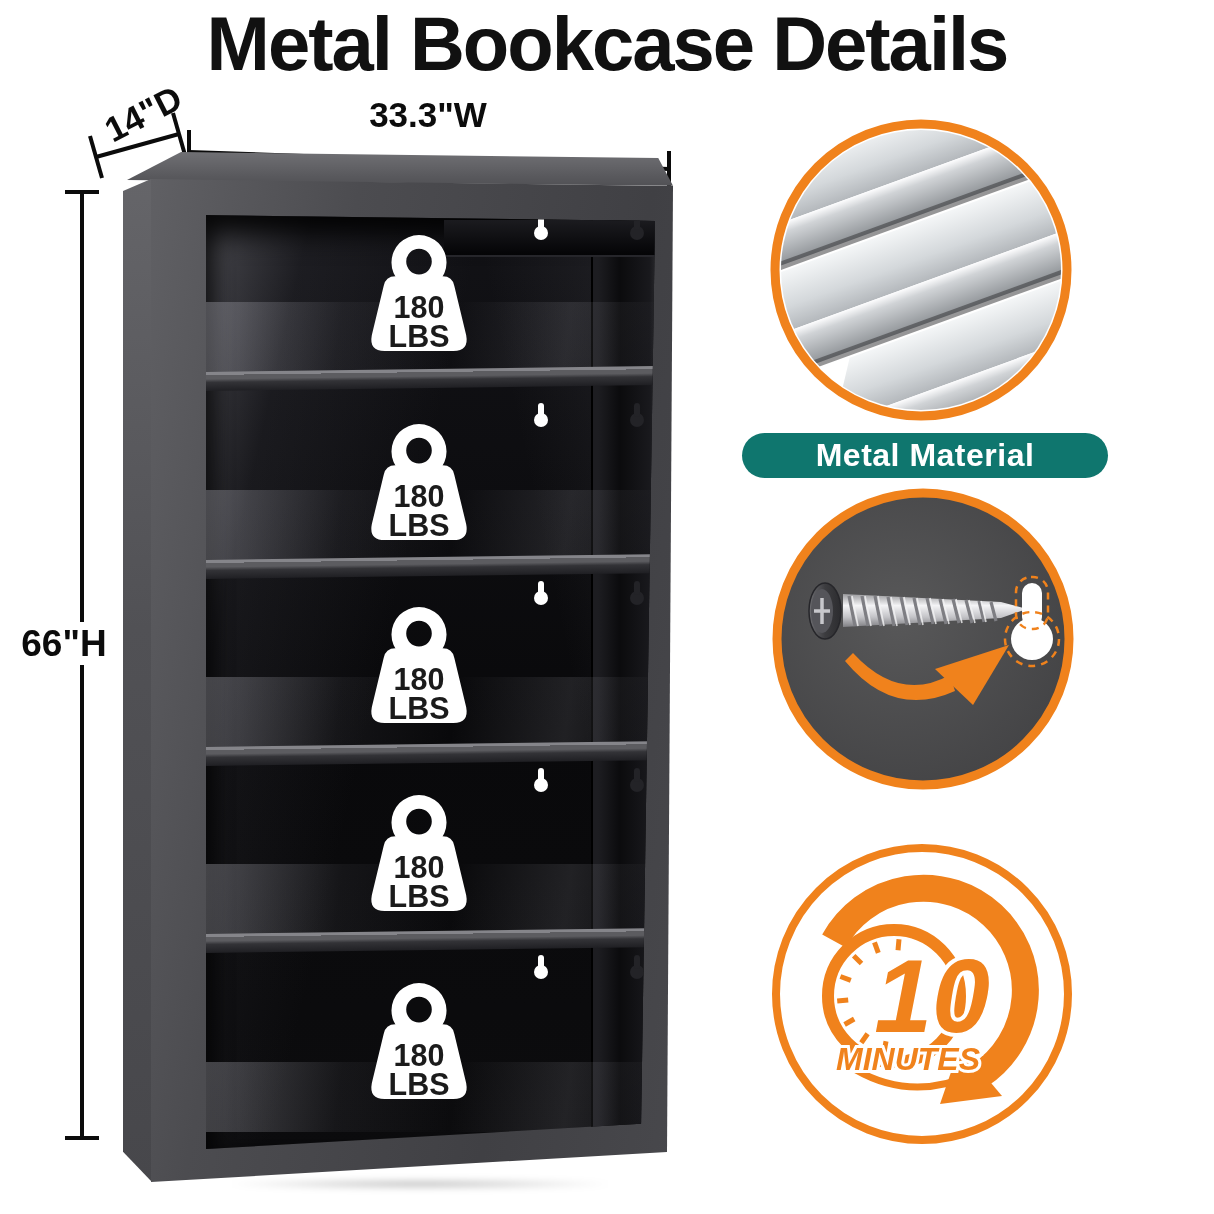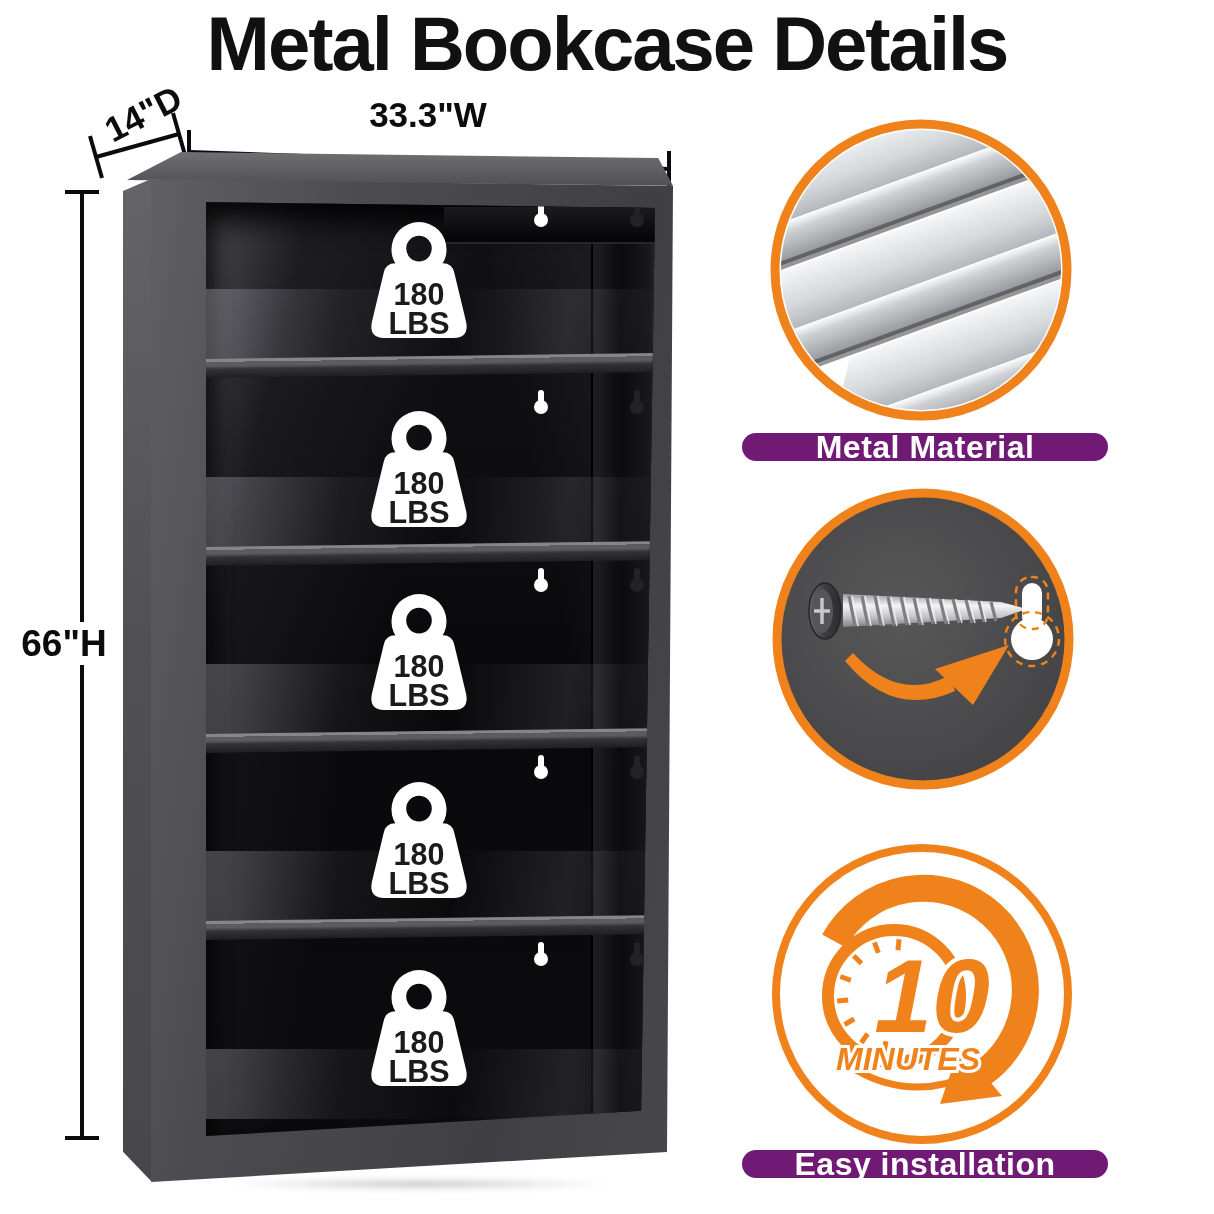--- a/index.html
+++ b/index.html
@@ -22,21 +22,21 @@
   
   .cab-top{position:absolute;left:127px;top:152px;width:546px;height:36px;
     clip-path:polygon(0 78%,9.9% 0,97.3% 17%,100% 94%);
     background:linear-gradient(180deg,#707074,#58585c 70%,#505054);}
   .cab-side{position:absolute;left:123px;top:176px;width:28px;height:1006px;
     clip-path:polygon(0 1.5%,100% .3%,100% 99.9%,0 97%);
     background:linear-gradient(180deg,#656569,#515155 45%,#47474b);}
   .cab-front{position:absolute;left:151px;top:179px;width:522px;height:1003px;
     clip-path:polygon(0 0,100% .7%,98.85% 97%,0 100%);
     background:linear-gradient(100deg,#606064,#4c4c50 30%,#404044 72%,#48484c);}
-  .cab-opening{position:absolute;left:206px;top:202px;width:449px;height:935px;
+  .cab-opening{position:absolute;left:206px;top:215px;width:449px;height:935px;
     clip-path:polygon(0 0,100% .64%,96.9% 97.2%,0 99.9%);
     background:
       linear-gradient(103deg,rgba(140,140,148,.45) 0%,rgba(70,70,78,.22) 16%,rgba(0,0,0,0) 42%),
       linear-gradient(258deg,rgba(120,120,128,.18) 0%,rgba(0,0,0,0) 28%),
       linear-gradient(180deg,#121216 0%,#09090b 55%,#0c0c0e 100%);}
   .cab-opening::before{content:"";position:absolute;inset:0;
     box-shadow:inset 0 20px 26px rgba(0,0,0,.85), inset 10px 0 18px rgba(0,0,0,.35);}
   .right-wall{position:absolute;left:385px;top:0;width:64px;height:100%;
     background:linear-gradient(90deg,#000 0 2px,#1d1d21 2px 7px,#0b0b0d 45%,#19191d 92%,#26262a);}
   .top-rail{position:absolute;left:238px;top:5px;width:211px;height:35px;
@@ -53,22 +53,22 @@
   .badge{position:absolute;width:118px;height:128px;}
   .badge svg{width:118px;height:128px;display:block;}
   .badge .shape{fill:#fff;}
   .badge text{fill:#1b1b1b;font-weight:bold;font-family:"Liberation Sans",sans-serif;}
   .cab-shadow{position:absolute;left:140px;top:1176px;width:560px;height:16px;
     background:radial-gradient(ellipse 50% 50% at 50% 50%,rgba(0,0,0,.26),rgba(0,0,0,0) 70%);
     filter:blur(3px);}
 
   
   .medallion{position:absolute;width:320px;height:320px;}
-  .pill{position:absolute;left:742px;width:366px;height:28px;border-radius:23px;
-    background:#701a75;color:#fff;font-weight:bold;font-size:32px;
+  .pill{position:absolute;left:742px;width:366px;height:45px;border-radius:23px;
+    background:#0f766e;color:#fff;font-weight:bold;font-size:32px;
     display:flex;align-items:center;justify-content:center;letter-spacing:.5px;}
 </style>
 </head>
 <body>
 
 <div id="stage">
 
   <div class="title">Metal Bookcase Details</div>
 
   <svg id="dim-lines" width="1214" height="1214">
@@ -263,14 +263,13 @@
         <line x1="-73.8" y1="6" x2="-84.8" y2="7"></line>
         <line x1="-67.8" y1="25" x2="-77.4" y2="30.5"></line>
         <line x1="-54.4" y1="39.7" x2="-60.7" y2="48.7"></line>
         <line x1="-36" y1="47.3" x2="-37.9" y2="58.1"></line>
       </g>
     </g>
     <polygon points="38,52 80,102 18,110" fill="#F0821C"></polygon>
     <text x="10" y="38" text-anchor="middle" font-size="104" font-weight="bold" font-style="italic" fill="#F0821C" stroke="#fff" stroke-width="8" paint-order="stroke">10</text>
     <text x="-14" y="76" text-anchor="middle" font-size="32" font-weight="bold" font-style="italic" fill="#F0821C" stroke="#fff" stroke-width="6" paint-order="stroke">MINUTES</text>
   </svg>
-  <div class="pill" style="top:1150px">Easy installation</div>
 </div>
 
 </body></html>

